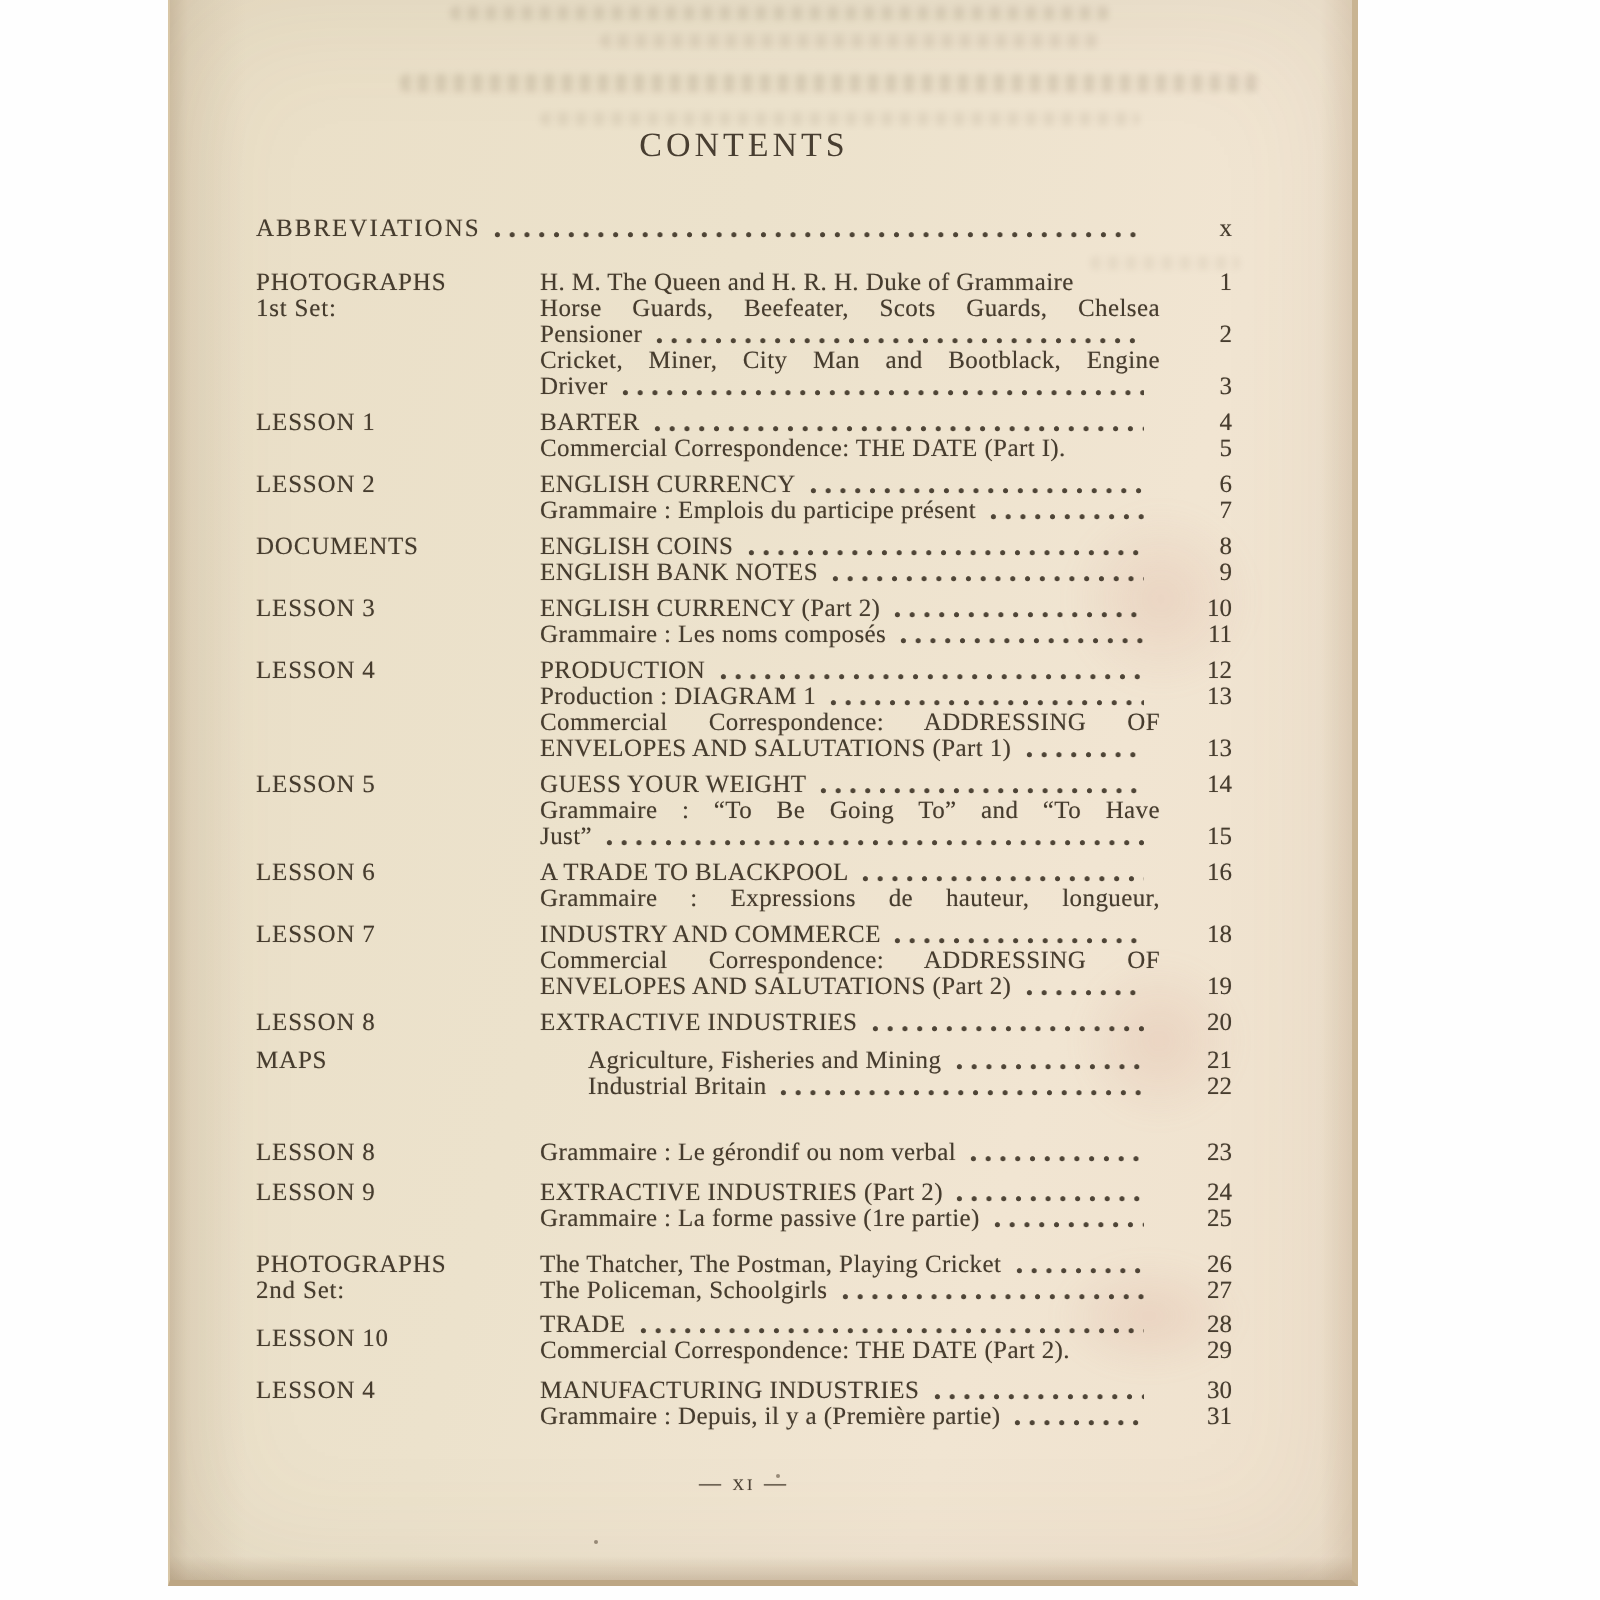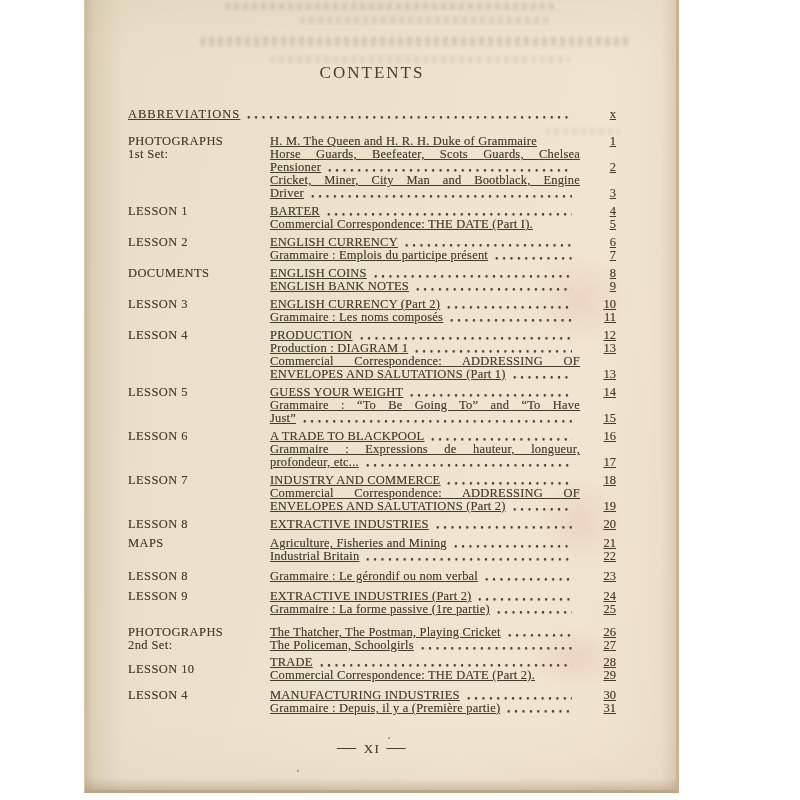--- a/index.html
+++ b/index.html
@@ -54,29 +54,29 @@
   .title{
     margin:63px 60px 0 43px;
     text-align:center;
     font-size:17px;font-weight:normal;
     letter-spacing:2px;color:#483e31;
   }
   .toc{margin:25px 60px 0 43px;position:relative;}
   .toc-row{display:flex;margin-bottom:5px;font-size:12.5px;line-height:13px;}
   .toc-row:nth-child(1){margin-bottom:14px;}
   .toc-row:nth-child(11){margin-bottom:6px;}
-  .toc-row:nth-child(12){margin-bottom:7px;}
+  .toc-row:nth-child(12){margin-bottom:20px;gap:24px;}
   .toc-row:nth-child(13){margin-bottom:7px;}
   .toc-row:nth-child(14){margin-bottom:10px;}
   .toc-row:nth-child(15){margin-bottom:4px;}
   .toc-row:nth-child(16){margin-bottom:7px;align-items:center;}
   .toc-row:last-child{margin-bottom:0;}
   .label-cell{flex:0 0 142px;}
   .label-line{letter-spacing:0.4px;}
-  .lines{flex:1;min-width:0;text-decoration:underline;}
+  .lines{flex:1;min-width:0;}
   .line{display:flex;align-items:baseline;}
   .line-text{white-space:nowrap;letter-spacing:0.2px;text-shadow:0 0 0.4px rgba(70,60,46,0.45);}
   .label-line{text-shadow:0 0 0.4px rgba(70,60,46,0.45);}
   .line-text.fill{
     flex:1 1 auto;white-space:normal;
     text-align:justify;text-align-last:justify;
     margin-right:36px;
   }
   .toc-row.full .line-text{letter-spacing:1px;}
   .leader{
@@ -84,21 +84,21 @@
     background-image:radial-gradient(circle at 50% 72%,
       rgba(70,60,46,0.95) 1.05px, rgba(70,60,46,0) 1.5px);
     background-size:7.4px 13px;background-repeat:repeat-x;
   }
   .spacer{flex:1 1 0;min-width:6px;}
   .page-num{flex:0 0 36px;text-align:right;text-shadow:0 0 0.4px rgba(70,60,46,0.45);}
 
   .footer{
     margin:21px 60px 0 43px;text-align:center;
     font-variant:small-caps;letter-spacing:1.5px;
-    font-size:19px;color:#483e31;
+    font-size:11px;color:#483e31;
     text-shadow:0 0 0.4px rgba(70,60,46,0.45);
   }
 </style>
 </head>
 <body>
 
 <div class="scan">
   <div class="page">
 
     <div class="bleed b1"></div>
@@ -272,25 +272,20 @@
           </div>
           <div class="lines">
             <div class="line">
               <span class="line-text">A TRADE TO BLACKPOOL</span>
               <div class="leader"></div>
               <span class="page-num">16</span>
             </div>
             <div class="line">
               <span class="line-text fill">Grammaire : Expressions de hauteur, longueur,</span>
             </div>
-            <div class="line">
-              <span class="line-text">profondeur, etc...</span>
-              <div class="leader"></div>
-              <span class="page-num">17</span>
-            </div>
           </div>
         </div>
         <div class="toc-row">
           <div class="label-cell">
             <div class="label-line">LESSON 7</div>
           </div>
           <div class="lines">
             <div class="line">
               <span class="line-text">INDUSTRY AND COMMERCE</span>
               <div class="leader"></div>

